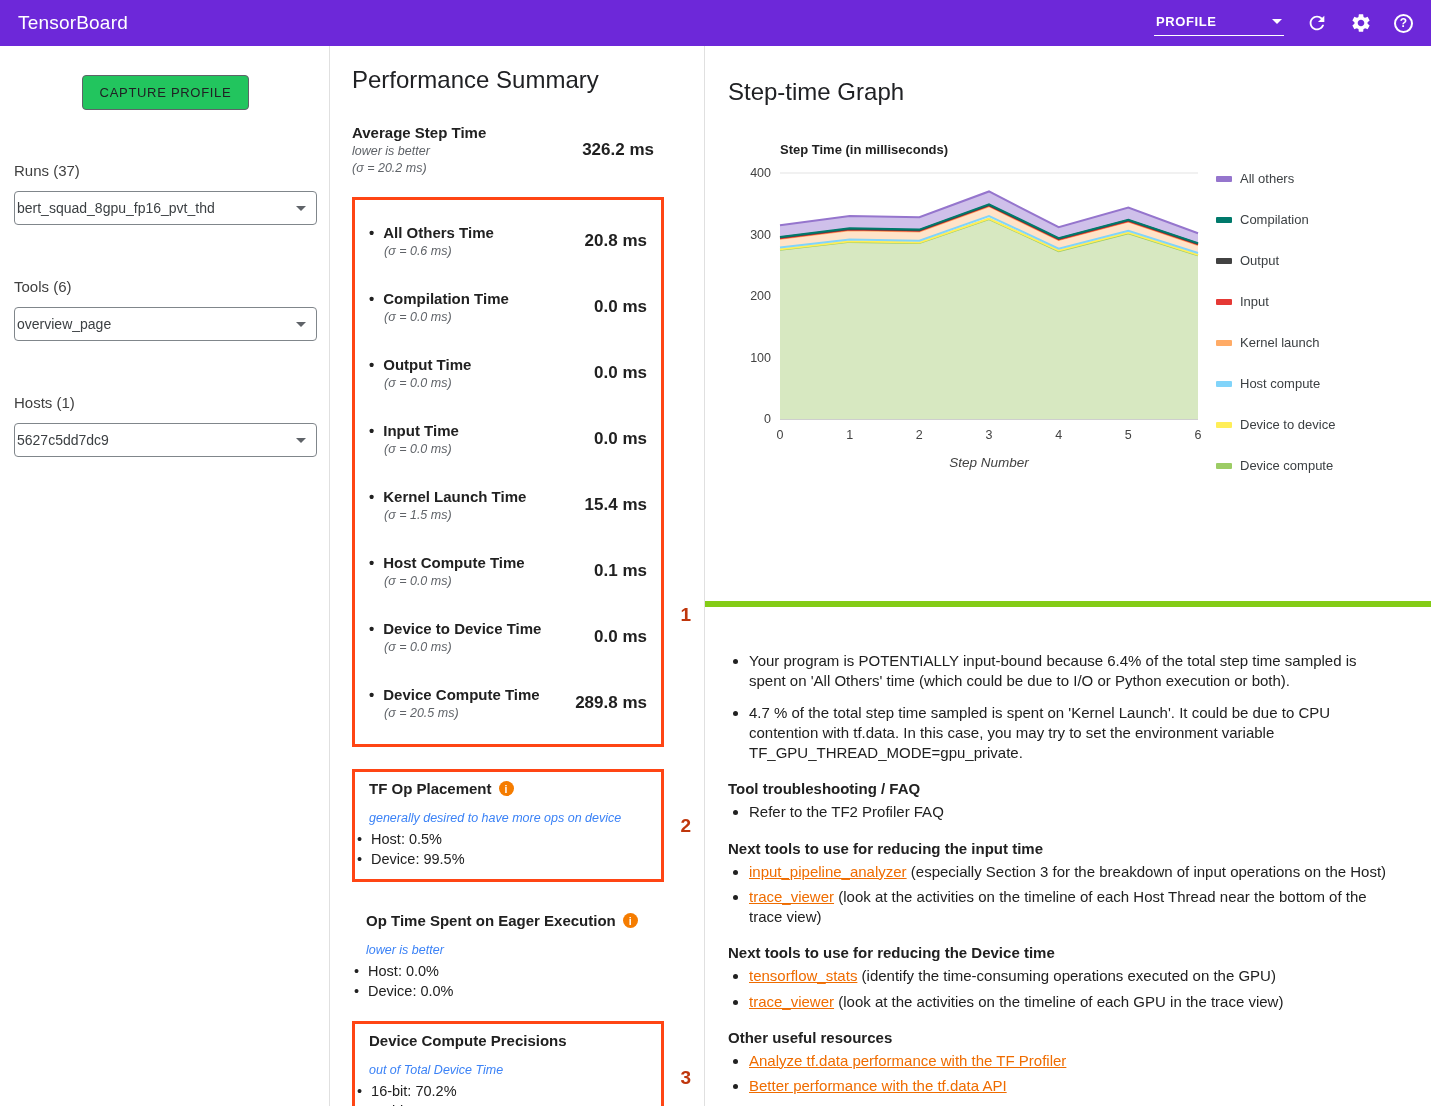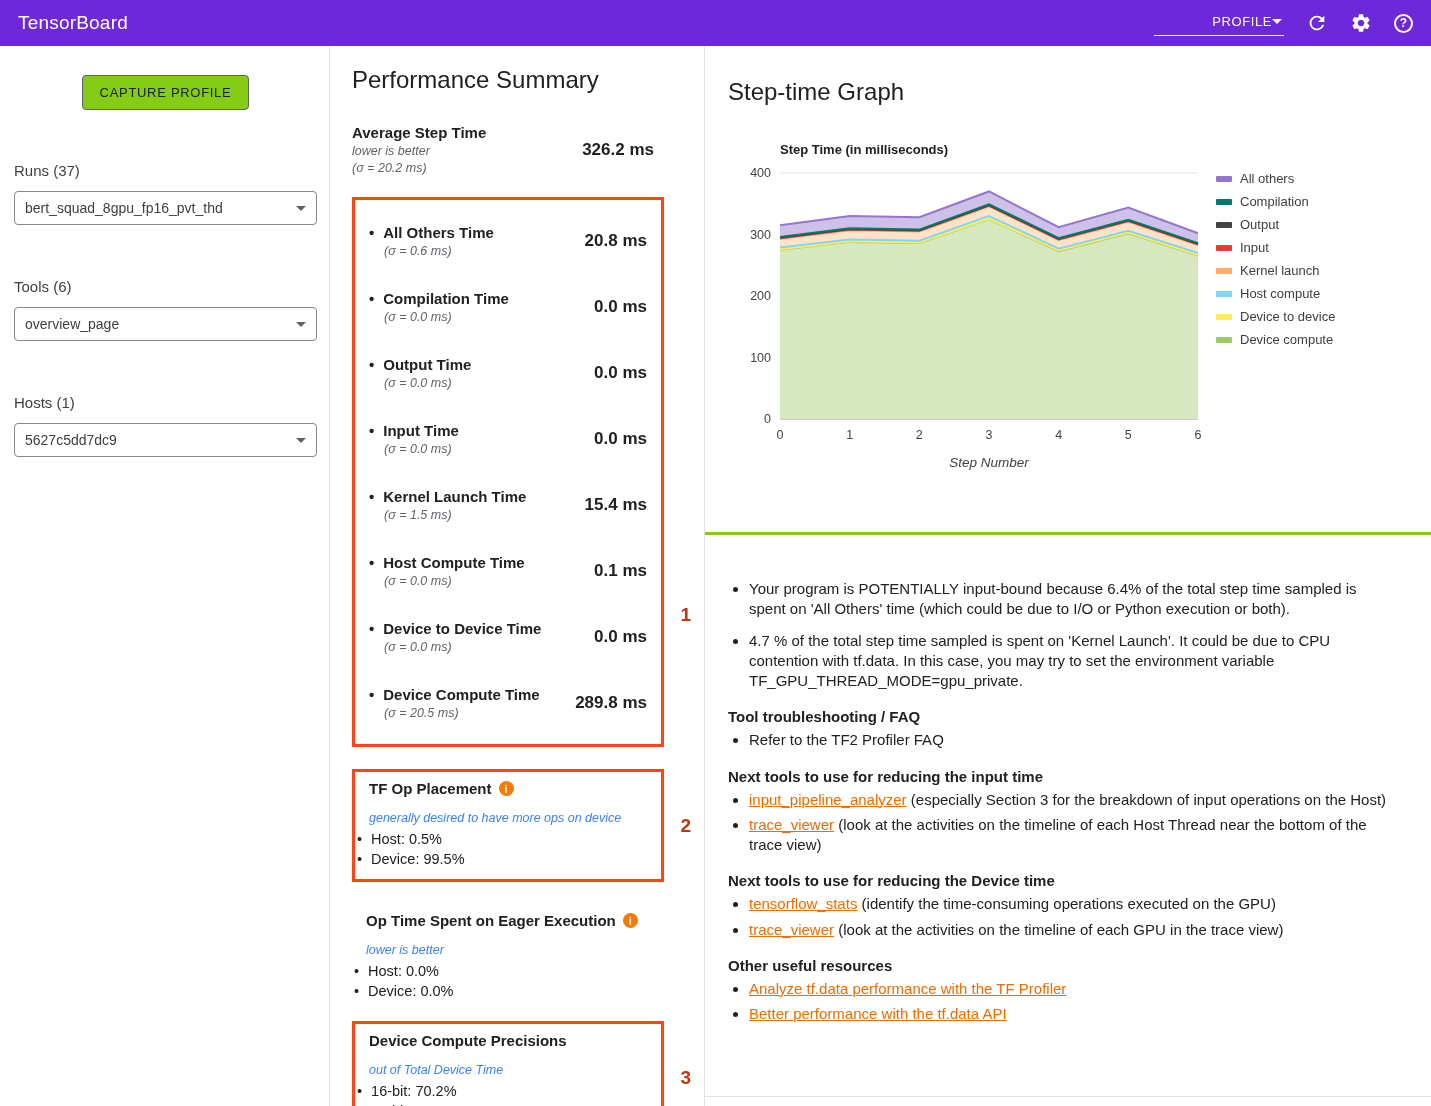--- a/index.html
+++ b/index.html
@@ -3,39 +3,39 @@
 <meta charset="utf-8">
 <style>
   *{box-sizing:border-box}
   html,body{margin:0;padding:0}
   body{width:1431px;height:1106px;overflow:hidden;font-family:"Liberation Sans","DejaVu Sans",sans-serif;color:#212121;background:#fff}
 
   
   .toolbar{height:46px;background:#6d28d9;display:flex;align-items:center;justify-content:space-between;padding:0 18px;color:#fff}
   .tb-title{font-size:19px;font-weight:500;letter-spacing:.2px}
   .toolbar-right{display:flex;align-items:center;gap:22px}
-  .dash-select{display:flex;align-items:center;justify-content:flex-end;width:130px;border-bottom:1px solid #fff;padding:3px 2px 6px;font-size:13px;font-weight:400;letter-spacing:.6px;cursor:pointer}
+  .dash-select{display:flex;align-items:center;justify-content:space-between;width:130px;border-bottom:1px solid #fff;padding:3px 2px 6px;font-size:13px;font-weight:700;letter-spacing:.6px;cursor:pointer}
   .caret{width:0;height:0;border-left:5px solid transparent;border-right:5px solid transparent;border-top:5px solid #fff}
   .caret.dark{border-top-color:#5f6368}
   .tb-icon{width:22px;height:22px;display:inline-flex;cursor:pointer}
   .tb-icon svg{width:22px;height:22px;fill:#fff}
   .help-circle{width:19px;height:19px;border:2px solid #fff;border-radius:50%;display:inline-flex;align-items:center;justify-content:center;font-size:12px;font-weight:700;cursor:pointer}
   .help-circle::before{content:"?"}
 
   
   .main{display:flex;height:1060px}
   .sidebar{width:330px;flex:none;padding:29px 12px 0 14px;border-right:1px solid #e0e0e0;overflow:hidden}
   .summary-col{width:375px;flex:none;border-right:1px solid #e0e0e0;padding:20px 0 0 22px;overflow:hidden}
   .right-col{flex:1;overflow:hidden}
 
   
-  .capture-btn{display:block;margin:0 auto 52px;height:35px;padding:0 17px;background:#84cc16;border:1px solid #5f6368;border-radius:4px;font-family:inherit;font-size:13px;font-weight:500;letter-spacing:.7px;color:#202124;cursor:pointer}
+  .capture-btn{display:block;margin:0 auto 52px;height:35px;padding:0 17px;background:#22c55e;border:1px solid #5f6368;border-radius:4px;font-family:inherit;font-size:13px;font-weight:500;letter-spacing:.7px;color:#202124;cursor:pointer}
   .field{margin-bottom:53px}
   .field-label{font-size:15px;font-weight:400;color:#404040}
-  .select-box{margin-top:12px;height:34px;border:1px solid #80868b;border-radius:4px;display:flex;align-items:center;justify-content:space-between;padding:0 10px 0 10px;font-size:14px;color:#3c4043;cursor:pointer;background:#fff}
+  .select-box{margin-top:12px;height:34px;border:1px solid #80868b;border-radius:4px;display:flex;align-items:center;justify-content:space-between;padding:0 10px 0 2px;font-size:14px;color:#3c4043;cursor:pointer;background:#fff}
   .select-value{overflow:hidden;text-overflow:ellipsis;white-space:nowrap;margin-right:8px}
 
   
   h2{font-size:24px;font-weight:400;color:#202124;margin:0}
 
   
   .metric{display:flex;justify-content:space-between;align-items:center}
   .metric-label{font-size:15px;font-weight:700}
   .metric-sub{font-size:12.5px;font-style:italic;color:#5f6368;margin-top:3px}
   .metric-sub.indent{margin-left:15px}
@@ -51,25 +51,25 @@
   .blk-label{font-size:15px;font-weight:700;display:flex;align-items:center}
   .info-icon{width:15px;height:15px;border-radius:50%;background:#f57c00;color:#fff;font-size:10.5px;font-weight:700;display:inline-flex;align-items:center;justify-content:center;margin-left:7px;font-style:normal;flex:none}
   .info-icon::before{content:"i"}
   .blk-sub{font-size:12.5px;font-style:italic;color:#3b82f6;margin-top:14px}
   .stat-list{list-style:none;margin:6px 0 2px -12px;padding:0;font-size:14.5px}
   .stat-list li{margin:4px 0}
   .stat-list li::before{content:"•";margin-right:9px}
   .plainblock{margin:30px 40px 0 0;padding:0 14px}
 
   
-  .graph-section{height:489px;border-bottom:3px solid #84cc16;padding:32px 0 0 23px}
+  .graph-section{height:561px;border-bottom:6px solid #84cc16;padding:32px 0 0 23px}
   .chart-title{margin:36px 8px 0 52px;font-size:13px;font-weight:700;color:#212121}
   .chart-row{display:flex;align-items:flex-start;margin-top:4px}
   .chart-row svg{margin-left:8px;flex:none}
-  .legend{display:flex;flex-direction:column;gap:8px;margin-top:10px}
+  .legend{display:flex;flex-direction:column;gap:26px;margin-top:10px}
   .legend-item{display:flex;align-items:center;gap:8px;font-size:13px;color:#3c4043}
   .legend-swatch{width:16px;height:6px;border-radius:1px;flex:none}
   .tick{font-size:12.5px;fill:#424242;font-family:"Liberation Sans",sans-serif}
   .axis-title{font-size:13.5px;font-style:italic;fill:#424242;font-family:"Liberation Sans",sans-serif}
 
   
   .reco-section{height:562px;border-bottom:1px solid #e0e0e0;padding:28px 44px 0 23px;overflow:hidden}
   .reco-bullets{margin:16px 0 0;padding-left:21px;font-size:15px;line-height:1.35}
   .reco-bullets li{margin-bottom:11px}
   .reco-head{font-size:15px;font-weight:700;margin-top:17px}

